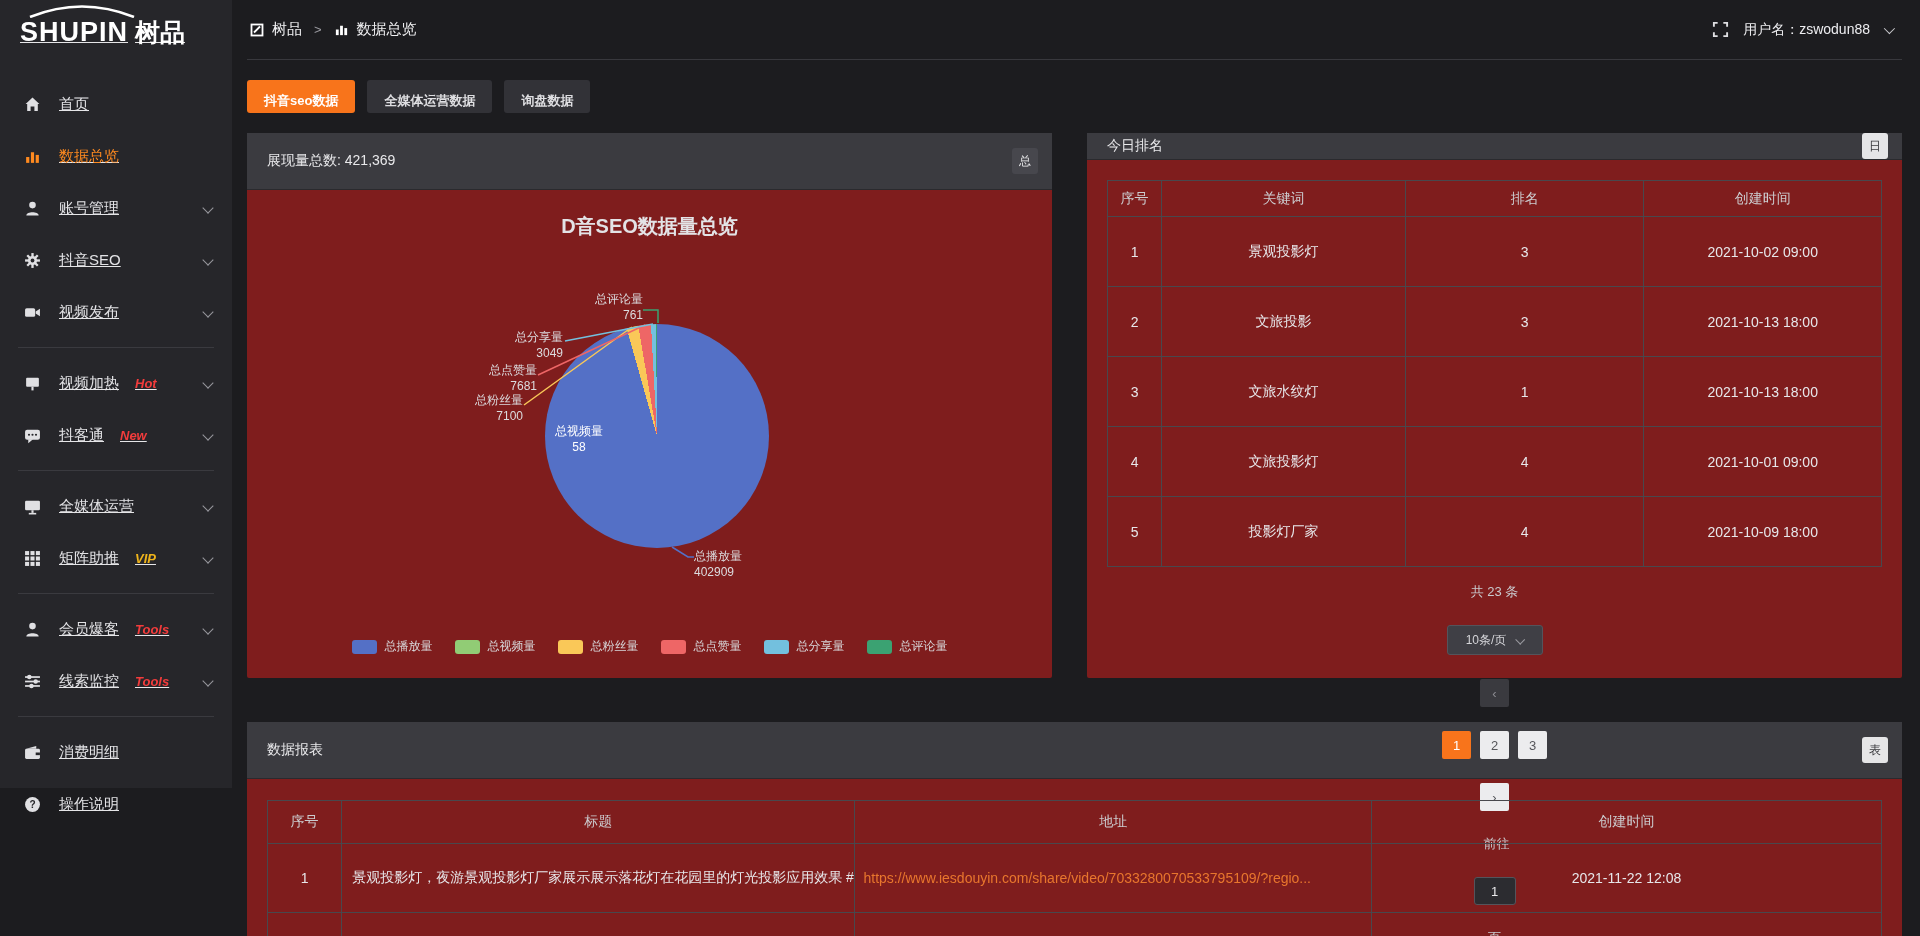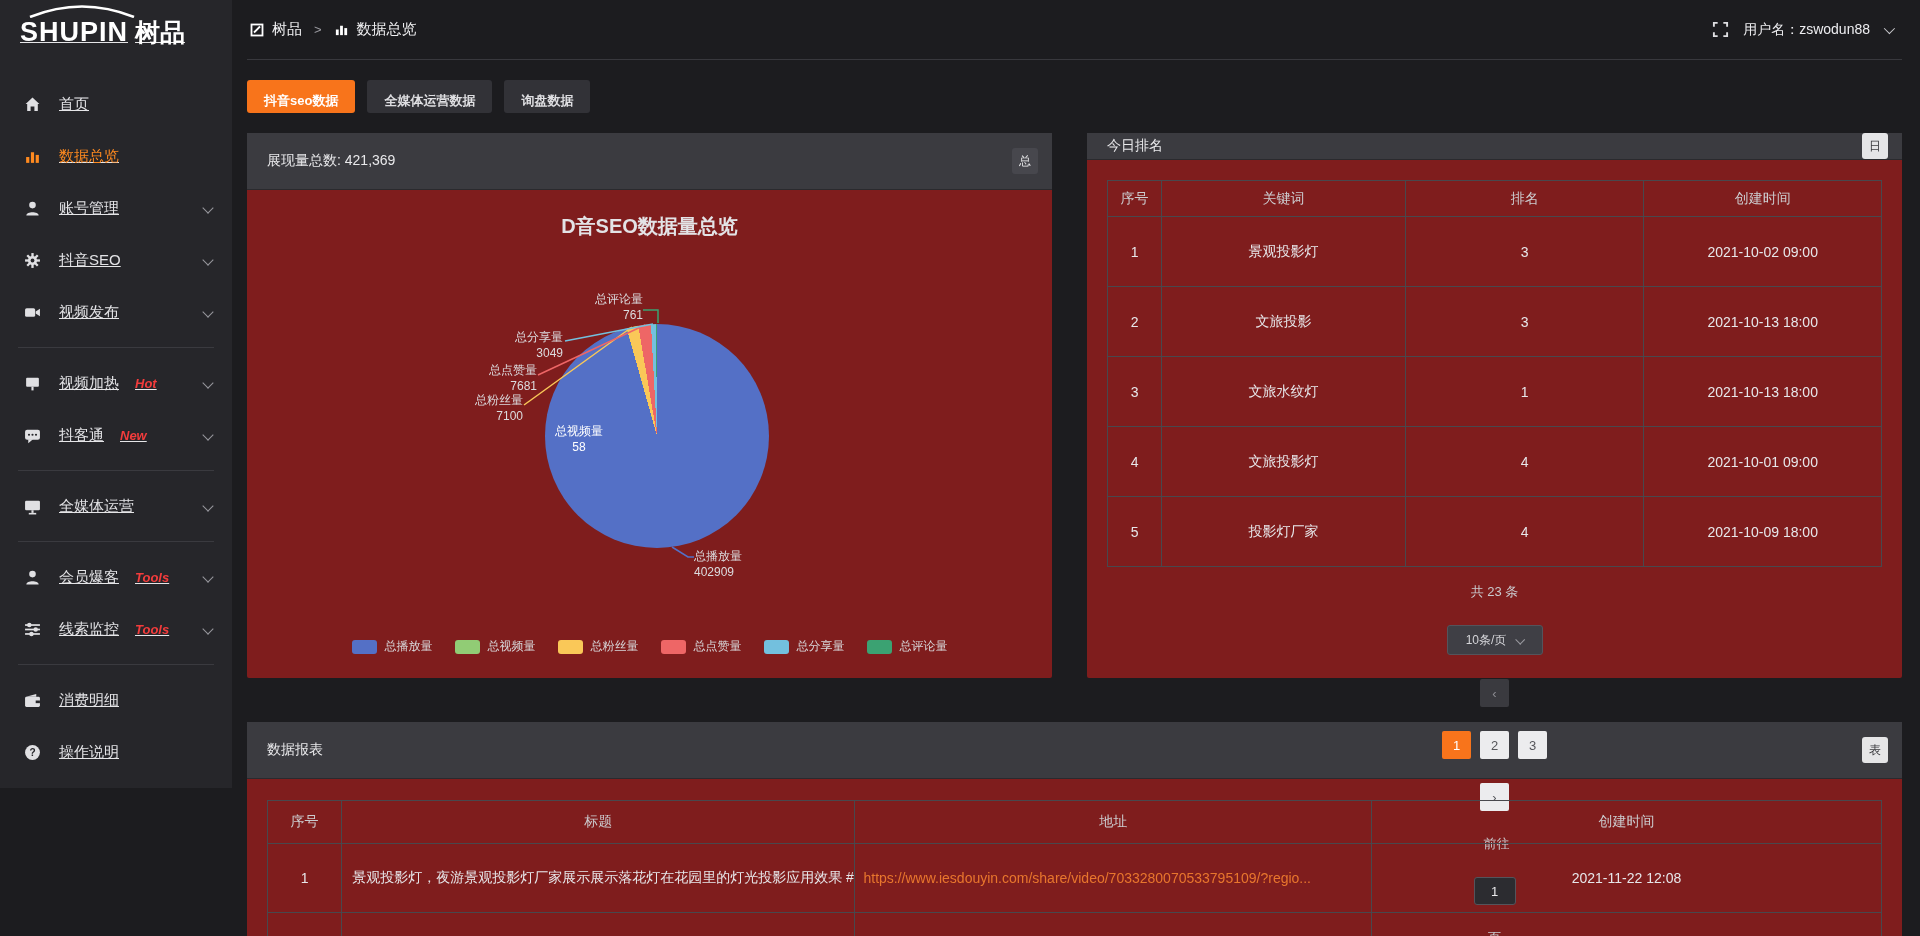--- a/index.html
+++ b/index.html
@@ -176,20 +176,40 @@
         <div class="menu-divider"></div>
         <div class="menu-item">
           <span class="mi-icon">
             <svg width="17" height="17" viewBox="0 0 16 16" fill="currentColor">
               <rect x="1" y="2.5" width="14" height="9" rx="1.2"></rect>
               <rect x="7" y="11.5" width="2" height="2.5"></rect>
               <rect x="4.5" y="14" width="7" height="1.5"></rect>
             </svg>
           </span>
           <span>全媒体运营</span>
+          <span class="mi-chev"></span>
+        </div>
+        <div class="menu-item">
+          <span class="mi-icon">
+            <svg width="17" height="17" viewBox="0 0 16 16" fill="currentColor">
+              <g>
+                <rect x="1" y="1" width="3.8" height="3.8"></rect>
+                <rect x="6.1" y="1" width="3.8" height="3.8"></rect>
+                <rect x="11.2" y="1" width="3.8" height="3.8"></rect>
+                <rect x="1" y="6.1" width="3.8" height="3.8"></rect>
+                <rect x="6.1" y="6.1" width="3.8" height="3.8"></rect>
+                <rect x="11.2" y="6.1" width="3.8" height="3.8"></rect>
+                <rect x="1" y="11.2" width="3.8" height="3.8"></rect>
+                <rect x="6.1" y="11.2" width="3.8" height="3.8"></rect>
+                <rect x="11.2" y="11.2" width="3.8" height="3.8"></rect>
+              </g>
+            </svg>
+          </span>
+          <span>矩阵助推</span>
+          <span class="mi-badge" style="color: rgb(239, 180, 27);">VIP</span>
           <span class="mi-chev"></span>
         </div>
         <div class="menu-divider"></div>
         <div class="menu-item">
           <span class="mi-icon">
             <svg width="17" height="17" viewBox="0 0 16 16" fill="currentColor">
               <circle cx="8" cy="4.8" r="3.1"></circle>
               <path d="M2.2,14.5 C2.2,10.6 13.8,10.6 13.8,14.5 Z"></path>
             </svg>
           </span>

